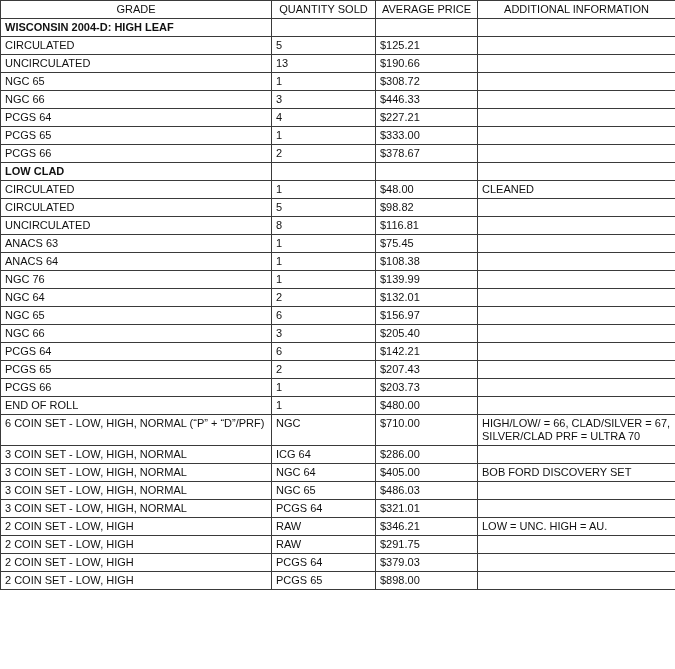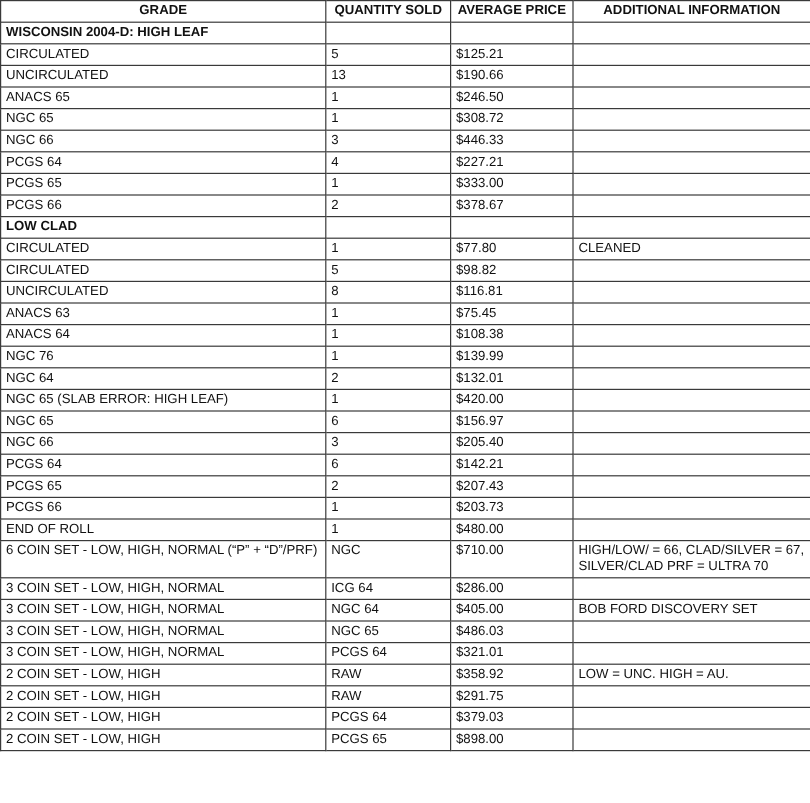--- a/index.html
+++ b/index.html
@@ -22,21 +22,21 @@
       height: 16.7px;
       line-height: 13px;
       vertical-align: top;
       padding-top: 2px;
       padding-bottom: 2px;
       box-sizing: border-box;
       white-space: nowrap;
       overflow: hidden;
     }
     table.sales th {
-      font-weight: bold;
+      font-weight: normal;
       height: 17px;
     }
     table.sales td.wrap { white-space: normal; line-height: 13px; }
     tr.section td.title { font-weight: bold; margin-left: 30px; }
     tr.tall td { height: 21px; }
   </style>
 </head>
 <body>
 
 <table class="sales">
@@ -67,26 +67,20 @@
         <td>$125.21</td>
         <td class="wrap"></td>
       </tr>
       <tr>
         <td>UNCIRCULATED</td>
         <td>13</td>
         <td>$190.66</td>
         <td class="wrap"></td>
       </tr>
       <tr>
-        <td>ANACS 65</td>
-        <td>1</td>
-        <td>$246.50</td>
-        <td class="wrap"></td>
-      </tr>
-      <tr>
         <td>NGC 65</td>
         <td>1</td>
         <td>$308.72</td>
         <td class="wrap"></td>
       </tr>
       <tr>
         <td>NGC 66</td>
         <td>3</td>
         <td>$446.33</td>
         <td class="wrap"></td>
@@ -111,21 +105,21 @@
       </tr>
       <tr class="section">
         <td class="title">LOW CLAD</td>
         <td></td>
         <td></td>
         <td></td>
       </tr>
       <tr>
         <td>CIRCULATED</td>
         <td>1</td>
-        <td>$77.80</td>
+        <td>$48.00</td>
         <td class="wrap">CLEANED</td>
       </tr>
       <tr>
         <td>CIRCULATED</td>
         <td>5</td>
         <td>$98.82</td>
         <td class="wrap"></td>
       </tr>
       <tr>
         <td>UNCIRCULATED</td>
@@ -148,26 +142,20 @@
       <tr>
         <td>NGC 76</td>
         <td>1</td>
         <td>$139.99</td>
         <td class="wrap"></td>
       </tr>
       <tr>
         <td>NGC 64</td>
         <td>2</td>
         <td>$132.01</td>
-        <td class="wrap"></td>
-      </tr>
-      <tr>
-        <td>NGC 65 (SLAB ERROR: HIGH LEAF)</td>
-        <td>1</td>
-        <td>$420.00</td>
         <td class="wrap"></td>
       </tr>
       <tr>
         <td>NGC 65</td>
         <td>6</td>
         <td>$156.97</td>
         <td class="wrap"></td>
       </tr>
       <tr>
         <td>NGC 66</td>
@@ -225,21 +213,21 @@
       </tr>
       <tr>
         <td>3 COIN SET - LOW, HIGH, NORMAL</td>
         <td>PCGS 64</td>
         <td>$321.01</td>
         <td class="wrap"></td>
       </tr>
       <tr>
         <td>2 COIN SET - LOW, HIGH</td>
         <td>RAW</td>
-        <td>$358.92</td>
+        <td>$346.21</td>
         <td class="wrap">LOW = UNC. HIGH = AU.</td>
       </tr>
       <tr>
         <td>2 COIN SET - LOW, HIGH</td>
         <td>RAW</td>
         <td>$291.75</td>
         <td class="wrap"></td>
       </tr>
       <tr>
         <td>2 COIN SET - LOW, HIGH</td>

